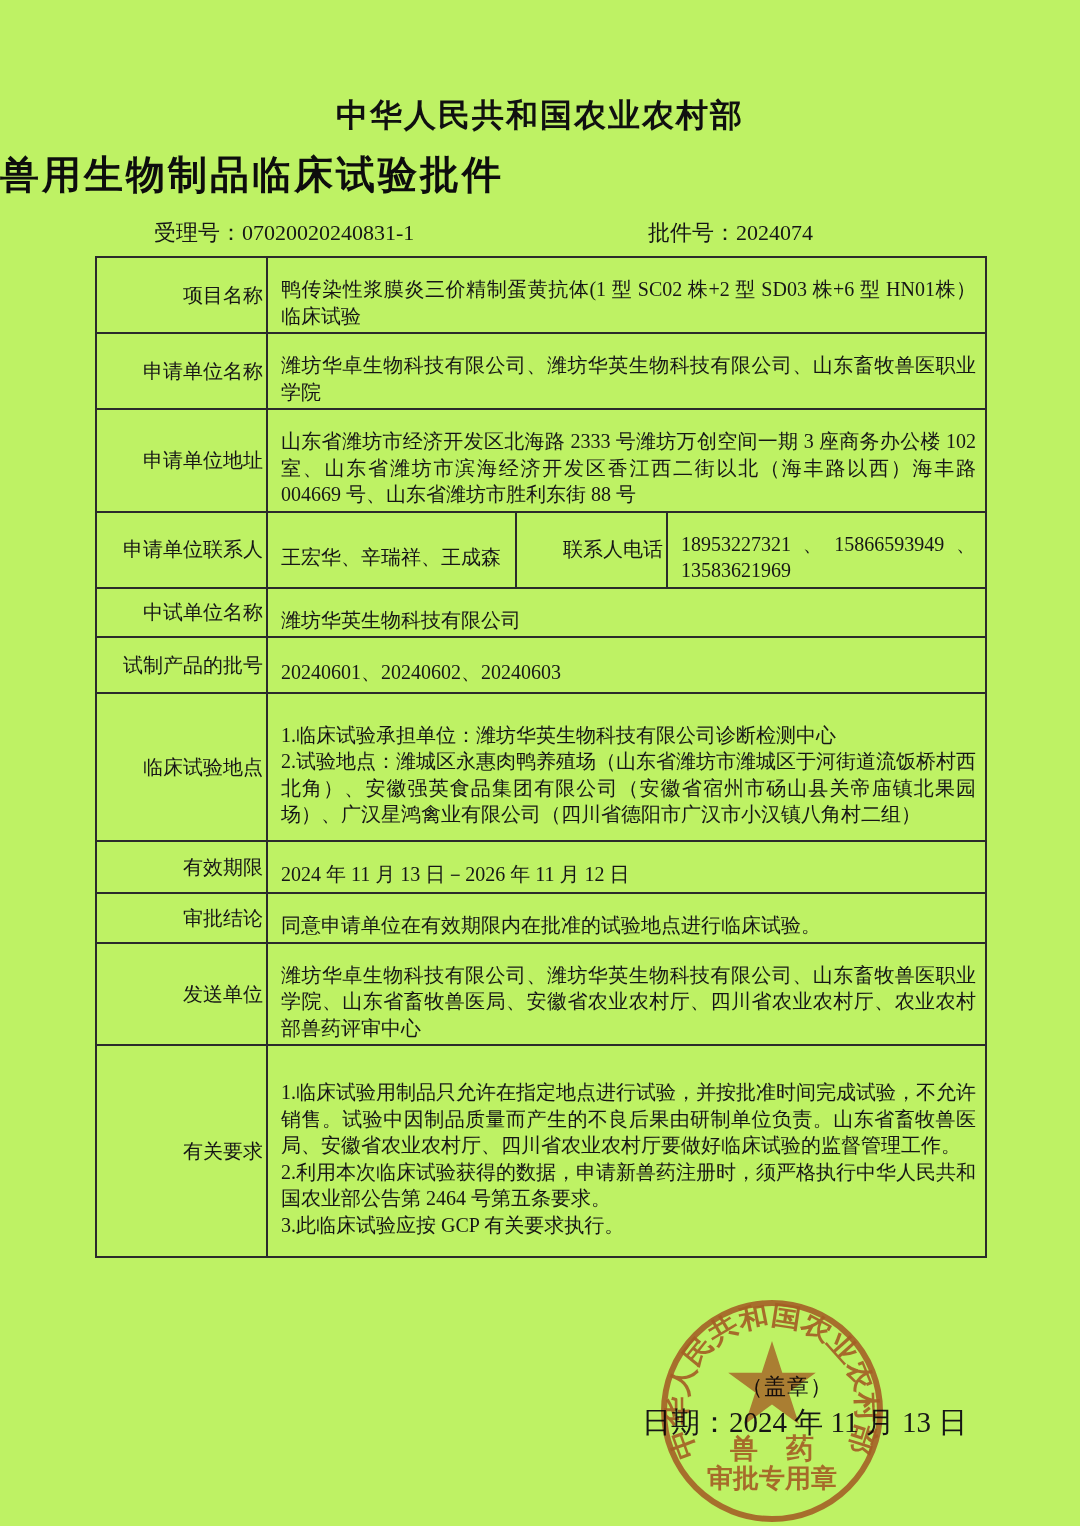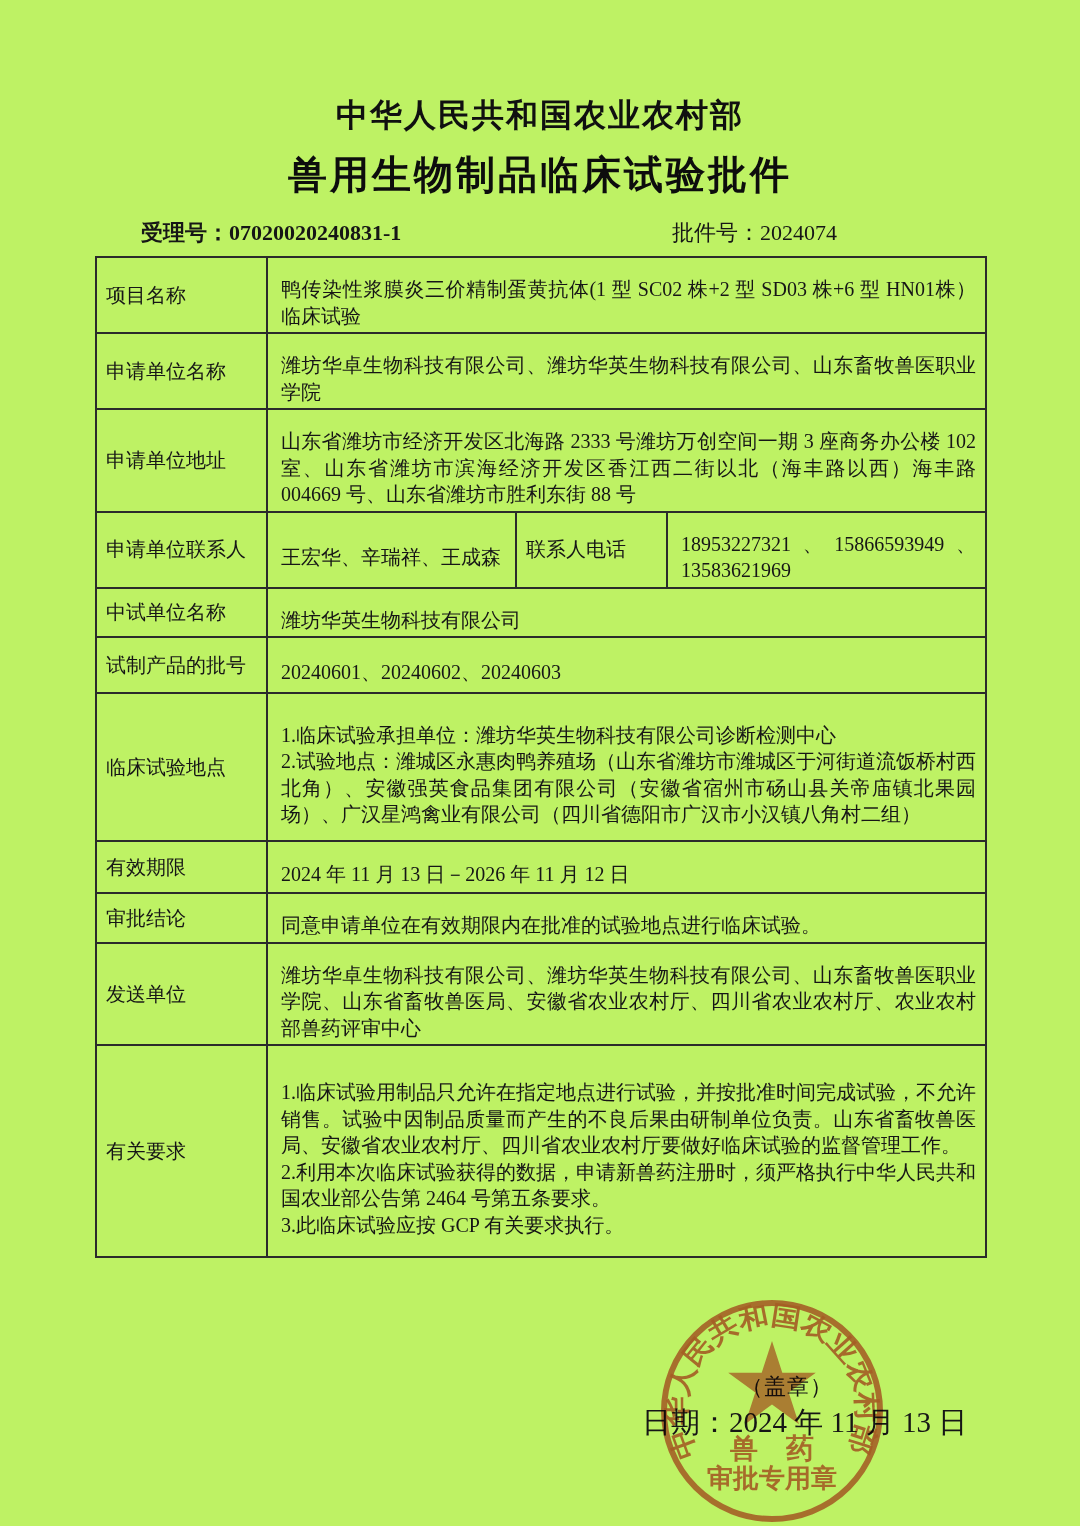--- a/index.html
+++ b/index.html
@@ -14,41 +14,40 @@
     background:#bef264; overflow:hidden;
   }
   .ministry-title {
     position:absolute; top:94px; left:0; width:100%;
     text-align:center;
     font-family:"Liberation Sans","DejaVu Sans",sans-serif;
     font-weight:bold; font-size:32px; letter-spacing:2px; color:#101010;
   }
   .document-title {
     position:absolute; top:148px; left:0; width:100%;
-    text-align:center;
     font-family:Liberation Sans, sans-serif;
     font-weight:bold; font-size:39px; letter-spacing:3px; color:#0d0d0d;
   }
   .meta-row {
     position:absolute; top:218px; left:95px; width:890px; height:32px;
     font-size:22px;
   }
-  .meta-acceptance { position:absolute; left:46px; top:0;font-weight:bold; }
-  .meta-approval  { position:absolute; left:577px; top:0; }
+  .meta-acceptance { position:absolute; left:59px; top:0; }
+  .meta-approval  { position:absolute; left:553px; top:0; }
 
   table.approval {
     position:absolute; top:256px; left:95px; width:890px;
     border-collapse:collapse; table-layout:fixed;
   }
   table.approval td {
     border:2px solid #2b2b2b;
     font-size:20px; line-height:26.5px;
     vertical-align:middle;
   }
-  td.lbl { padding:2px 3px 2px 9px; }
+  td.lbl { padding:2px 3px 2px 9px;text-align:right; }
   td.val { padding:18px 9px 3px 13px; text-align:justify; text-align-last:left; }
   td.val .para { text-align:justify; }
   .seal-note {
     position:absolute; left:741px; top:1372px;
     font-size:22px; letter-spacing:1px;font-family:Liberation Serif, serif;
   }
   .date-line {
     position:absolute; left:642px; top:1403px;
     font-size:29px;
   }

